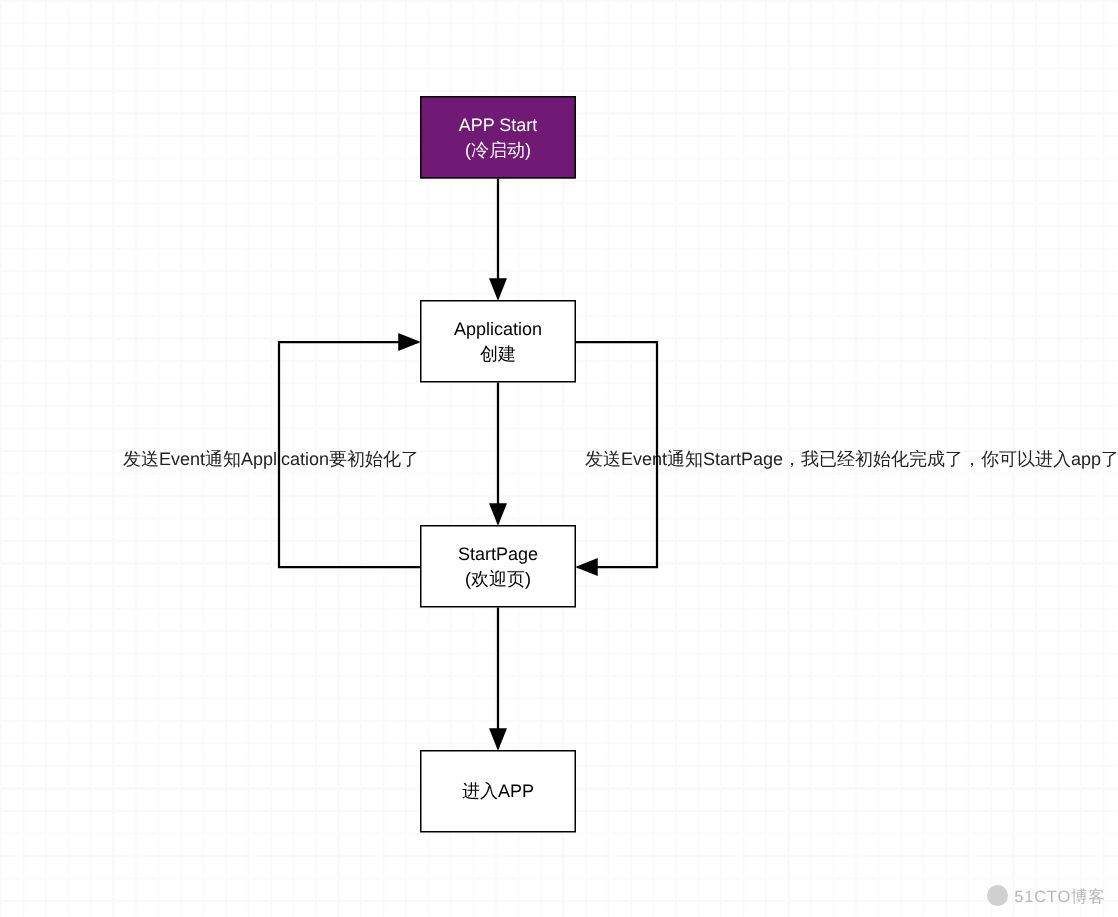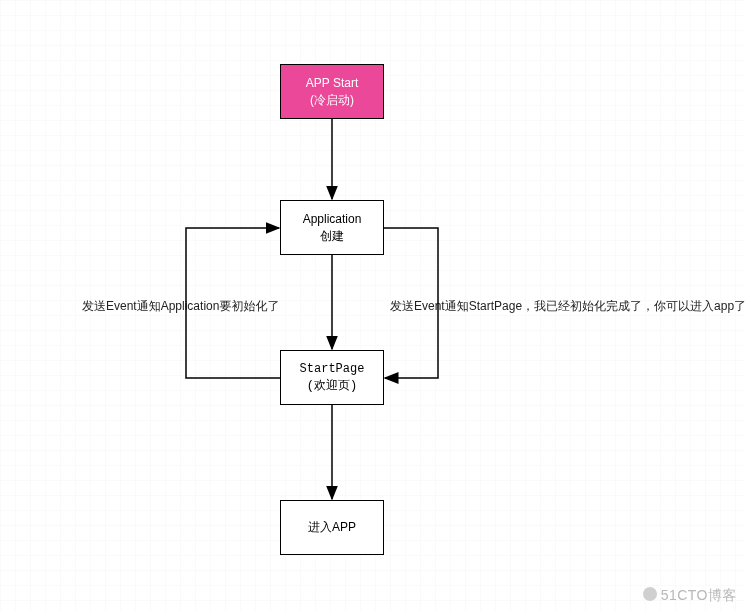--- a/index.html
+++ b/index.html
@@ -23,35 +23,35 @@
       display: flex;
       flex-direction: column;
       align-items: center;
       justify-content: center;
       text-align: center;
       font-size: 12px;
       line-height: 1.4;
       background: #fff;
     }
     .node.blue {
-      background: #ec4899;
+      background: #701a75;
       color: #fff;
       border-color: #000;
     }
     .edge-label {
       position: absolute;
       font-size: 12px;
       color: #222;
       white-space: nowrap;
     }
     .watermark {
       position: absolute;
       right: 8px;
       bottom: 6px;
-      font-size: 14px;
+      font-size: 11px;
       color: #b8b8b8;
       letter-spacing: 0.5px;
       display: flex;
       gap: 4px;
     }
     .watermark .logo {
       width: 14px;
       height: 14px;
       border-radius: 50%;
       background: #d0d0d0;
@@ -71,21 +71,21 @@
 <div class="node blue" style="left:280px; top:64px; width:104px; height:55px;">
   <div>APP Start</div>
   <div>(冷启动)</div>
 </div>
 
 <div class="node" style="left:280px; top:200px; width:104px; height:55px;text-align:center;">
   <div>Application</div>
   <div>创建</div>
 </div>
 
-<div class="node" style="left:280px; top:350px; width:104px; height:55px;font-family:Liberation Mono, monospace;">
+<div class="node" style="left:280px; top:350px; width:104px; height:55px;">
   <div>StartPage</div>
   <div>(欢迎页)</div>
 </div>
 
 <div class="node" style="left:280px; top:500px; width:104px; height:55px;align-items:center;">
   <div>进入APP</div>
 </div>
 
 <div class="edge-label" style="left:82px; top:298px;">发送Event通知Application要初始化了</div>
 

